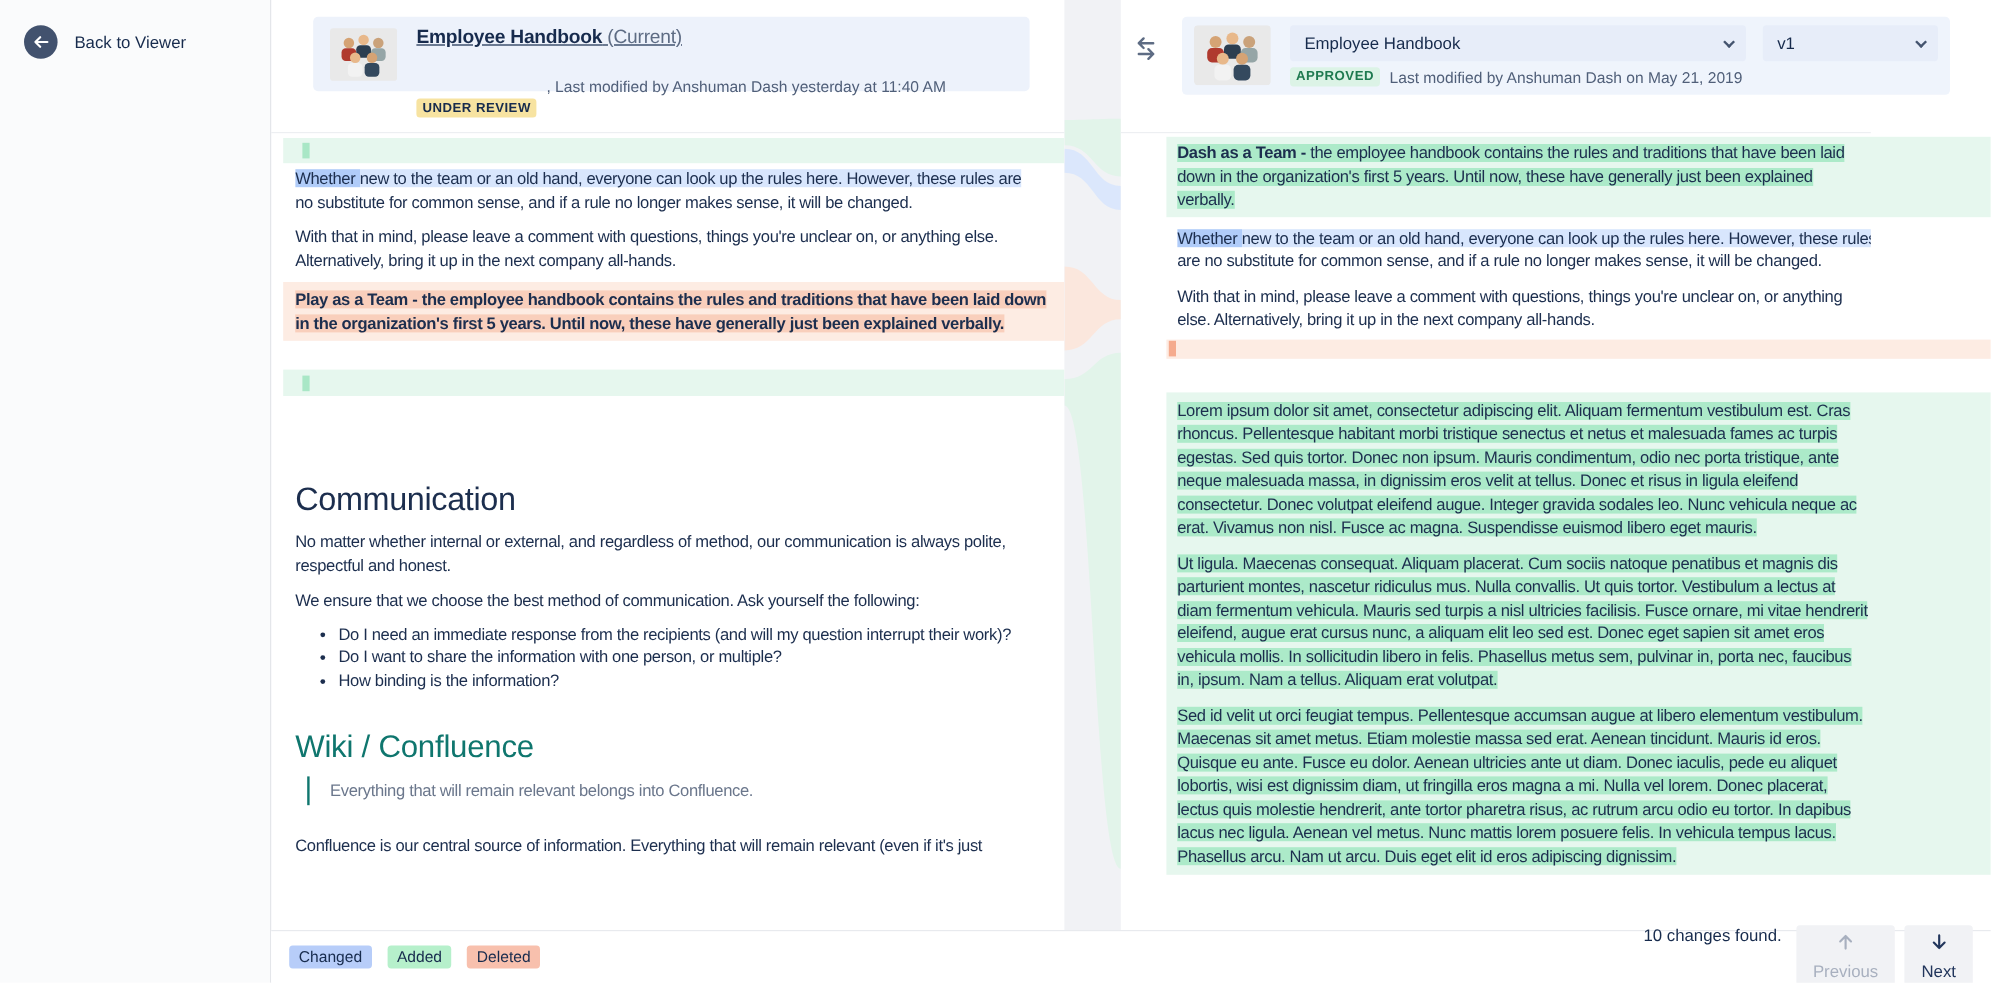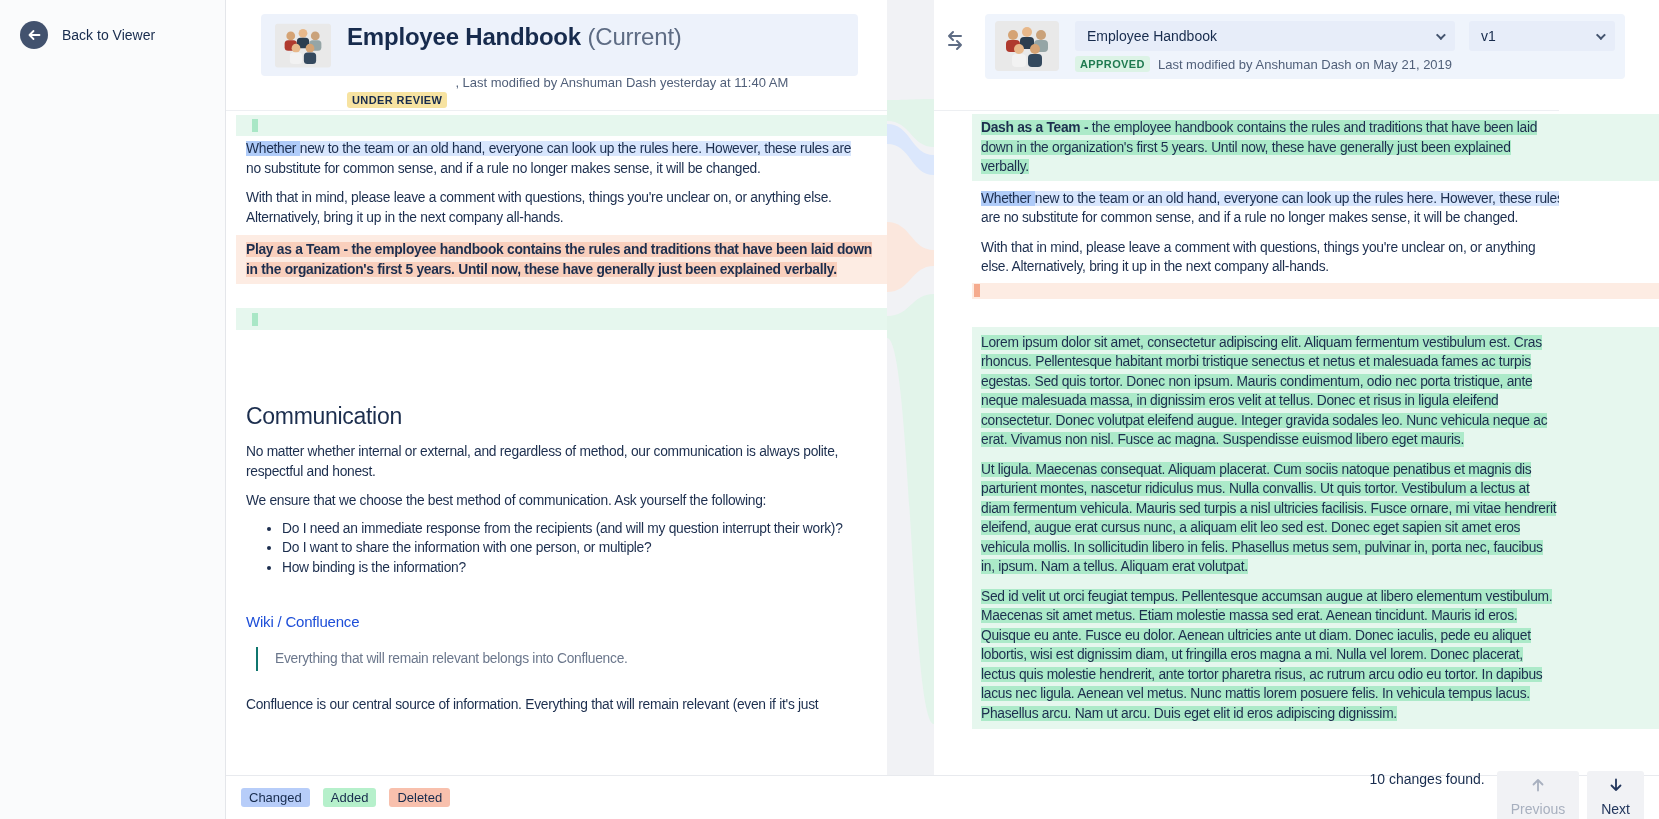--- a/index.html
+++ b/index.html
@@ -23,21 +23,21 @@
   .pane-left { width:661px; flex:0 0 661px; }
   .gutter { width:47px; flex:0 0 47px; background:#f1f2f5; position:relative; }
   .gutter svg { position:absolute; top:0; left:0; }
   .pane-right { flex:1; position:relative; min-width:0; }
 
   
   .doc-header { height:96px; }
   .header-card-l { margin:14px 0 0 35px; width:597px; height:62px; background:#edf2fb; border-radius:4px; display:flex; gap:16px; padding:9px 14px; }
   .header-card-r { margin:14px 0 0 51px; width:640px; background:#eff4fc; border-radius:4px; display:flex; gap:16px; padding:7px 10px; }
   .thumb { border-radius:3px; flex:0 0 auto; }
-  .title-row { font-size:24px; font-weight:bold; color:#172b4d; letter-spacing:-0.2px; white-space:nowrap; }
+  .title-row { font-size:16px; font-weight:bold; color:#172b4d; letter-spacing:-0.2px; white-space:nowrap;text-decoration:underline; }
   .title-suffix { font-weight:normal; color:#5e6c84; }
   .meta-row { display:flex; align-items:center; gap:8px; margin-top:5px; white-space:nowrap; }
   .status-badge { font-size:11px; font-weight:bold; letter-spacing:.4px; border-radius:3px; padding:2px 5px; }
   .badge-review { background:#f7e3a1; color:#172b4d;margin-top:36px; }
   .badge-approved { background:#dcf3e6; color:#1f7a50; }
   .meta-text { font-size:13px; color:#505f79; }
   .hdr-col { flex:1; min-width:0; }
   .dd-row { display:flex; gap:14px; }
   .dropdown { height:30px; background:#e7edf9; border-radius:3px; display:flex; align-items:center; justify-content:space-between; padding:0 12px; font-size:14px; color:#172b4d; cursor:pointer; }
   .dd-doc { flex:1; }
@@ -66,22 +66,22 @@
   .tick-r { background:#f5ab8e; }
 
   .doc-body-l .block { margin:8px -13px 0 -10px; padding:5px 13px 5px 10px; }
   .doc-body-l .bar { margin:4px -13px 0 -10px; height:21px; display:flex; align-items:center; padding-left:16px; }
   .doc-body-l .bar2 { margin-top:24px; height:22px; }
   .doc-body-r .block { margin:3px -100px 0 -9px; padding:4px 0 4px 9px; }
   .doc-body-r .bar-r { margin:6px -100px 0 -9px; height:16px; display:flex; align-items:center; padding-left:2px; }
   .doc-body-r .lorem-section { margin-top:28px; padding-top:6px; padding-bottom:6px; }
   .bold-block { font-weight:bold; }
 
-  .doc-h1 { font-size:23px; font-weight:500; letter-spacing:-0.3px; line-height:32px; margin:70px 0 0; color:#1c2e4e; }
-  .doc-h2 { font-size:15px; font-weight:500; letter-spacing:-0.2px; line-height:26px; margin:32px 0 0; color:#1d4ed8; }
+  .doc-h1 { font-size:27px; font-weight:500; letter-spacing:-0.3px; line-height:32px; margin:70px 0 0; color:#1c2e4e; }
+  .doc-h2 { font-size:26px; font-weight:500; letter-spacing:-0.2px; line-height:26px; margin:32px 0 0; color:#0f766e; }
   .doc-quote { margin:12px 0 0 10px; padding:2px 0 2px 17px; border-left:2px solid #0f766e; color:#6b778c; }
   .q-list { margin:8px 0 0; padding-left:36px; }
   .q-list li { margin:0; }
 
   
   .bottom-bar { height:44px; flex:0 0 44px; border-top:1px solid #e8eaee; background:#fff; display:flex; align-items:center; padding:0 15px; }
   .legend { display:flex; gap:13px; }
   .badge-legend { padding:2px 8px; border-radius:3px; font-size:13px; color:#172b4d; }
   .footer-right { margin-left:auto; display:flex; gap:8px; }
   .changes-text { font-size:14px; color:#172b4d; margin-right:4px; }

